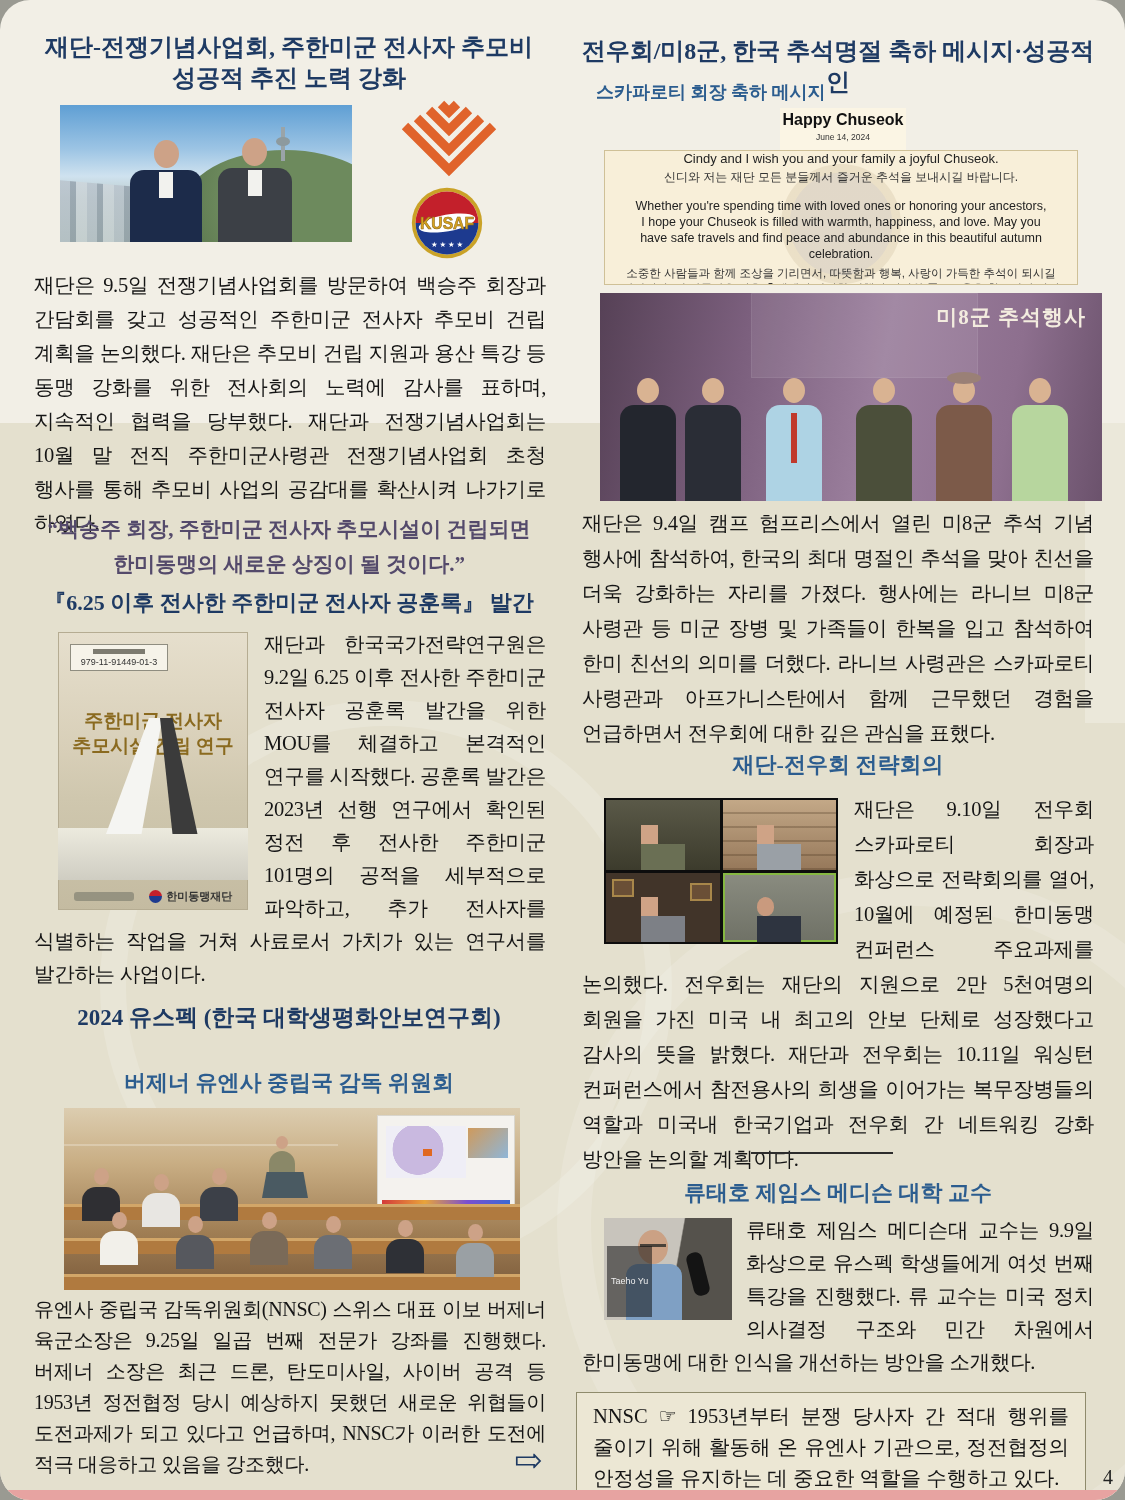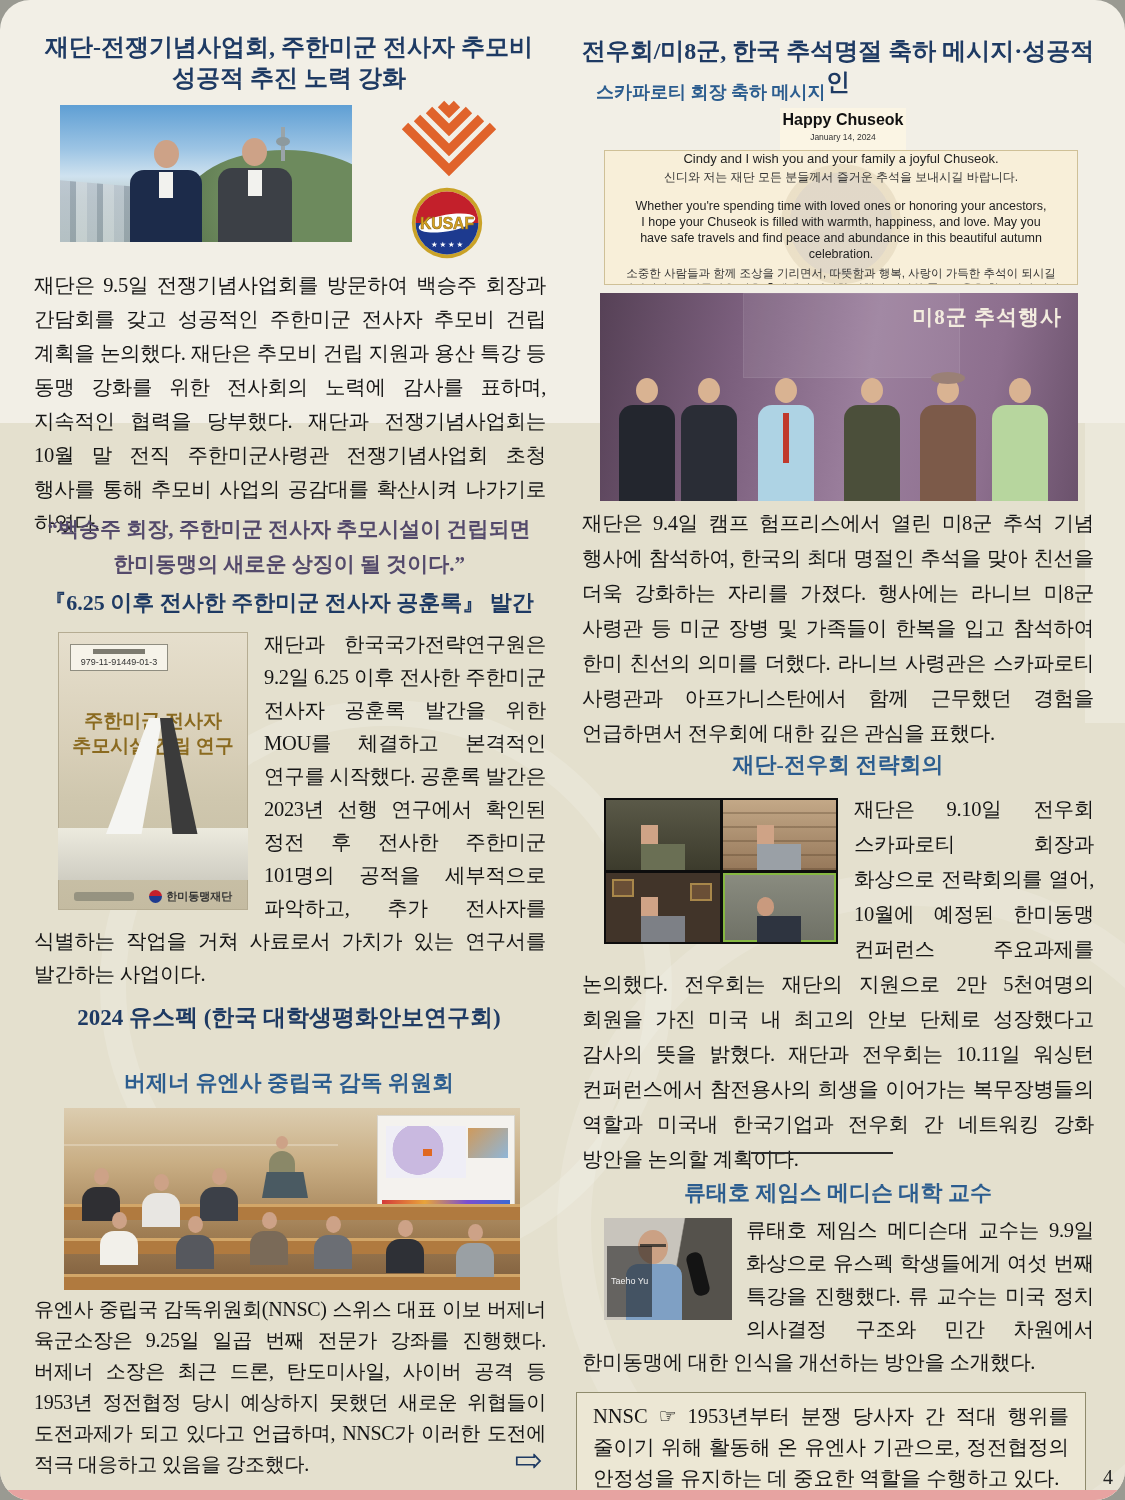--- a/index.html
+++ b/index.html
@@ -94,21 +94,21 @@
   .ct-date{font-family:"Liberation Sans",sans-serif;font-size:8.5px;color:#333;margin-top:3px;}
   .chuseok-card{left:604px;top:150px;width:472px;height:133px;background:#f8efd9;border:1px solid #cfc097;
      font-family:"Liberation Sans",sans-serif;text-align:center;overflow:hidden;}
   .cc-seal{position:absolute;left:50%;top:55%;transform:translate(-50%,-50%);width:120px;height:120px;border-radius:50%;
      background:radial-gradient(circle,rgba(60,50,80,.12) 0 60%,rgba(120,90,40,.10) 61% 100%);}
   .cc-en1{font-size:13px;color:#222;margin-top:0;position:relative;}
   .cc-kr1{font-size:12px;color:#333;margin-top:3px;position:relative;}
   .cc-en2{font-size:12.5px;color:#222;margin-top:12px;line-height:16px;padding:0 28px;position:relative;}
   .cc-kr2{font-size:11.5px;color:#333;margin-top:4px;line-height:15px;padding:0 14px;position:relative;}
   .photo-chuseok{left:600px;top:293px;width:478px;height:208px;position:absolute;overflow:hidden;
-     background:linear-gradient(100deg,#564156 0%,#7b5f7d 28%,#9b7f9d 55%,#8d6f8e 80%,#6b526c 100%),#7b5f7d;}
+     background:linear-gradient(100deg,#564156 0%,#7b5f7d 28%,#9b7f9d 55%,#8d6f8e 80%,#6b526c 100%),#7b5f7d;padding-left:24px;}
   .pc-panel{position:absolute;left:30%;top:0;width:45%;height:40%;background:rgba(255,255,255,.08);border:1px solid rgba(255,255,255,.07);}
   .pc-caption{position:absolute;top:10px;right:16px;color:#f3ecdf;font-size:21px;font-weight:bold;letter-spacing:1px;}
   .pc-fig .head{width:22px;height:25px;background:#d9b392;}
   .pc-fig .torso{width:56px;height:96px;}
   .pc1{left:4%;bottom:0;}  .pc1 .torso{background:#23262e;}
   .pc2{left:17%;bottom:0;} .pc2 .torso{background:#2a2d36;}
   .pc3{left:33%;bottom:0;} .pc3 .torso{background:#aed3e4;position:relative;}
   .pc3 .torso:after{content:"";position:absolute;left:46%;top:8px;width:6px;height:50px;background:#c0392b;}
   .pc4{left:51%;bottom:0;} .pc4 .torso{background:#4b4f3a;}
   .pc5{left:67%;bottom:0;} .pc5 .torso{background:#7c5a49;}
@@ -292,21 +292,21 @@
   </div>
 
   <div class="abs l-body3 body-text">유엔사 중립국 감독위원회(NNSC) 스위스 대표 이보 버제너 육군소장은 9.25일 일곱 번째 전문가 강좌를 진행했다. 버제너 소장은 최근 드론, 탄도미사일, 사이버 공격 등 1953년 정전협정 당시 예상하지 못했던 새로운 위협들이 도전과제가 되고 있다고 언급하며, NNSC가 이러한 도전에 적극 대응하고 있음을 강조했다.</div>
   <div class="abs arrow-next">⇨</div>
 
   <div class="abs r-title center hd1 navy">전우회/미8군, 한국 추석명절 축하 메시지·성공적인</div>
   <div class="abs r-sub1 blue">스카파로티 회장 축하 메시지</div>
 
   <div class="abs chuseok-tab">
     <div class="ct-title">Happy Chuseok</div>
-    <div class="ct-date">January 14, 2024</div>
+    <div class="ct-date">June 14, 2024</div>
   </div>
   <div class="abs chuseok-card">
     <div class="cc-seal"></div>
     <div class="cc-en1">Cindy and I wish you and your family a joyful Chuseok.</div>
     <div class="cc-kr1">신디와 저는 재단 모든 분들께서 즐거운 추석을 보내시길 바랍니다.</div>
     <div class="cc-en2">Whether you're spending time with loved ones or honoring your ancestors, I hope your Chuseok is filled with warmth, happiness, and love. May you have safe travels and find peace and abundance in this beautiful autumn celebration.</div>
     <div class="cc-kr2">소중한 사람들과 함께 조상을 기리면서, 따뜻함과 행복, 사랑이 가득한 추석이 되시길 바랍니다. 이 아름다운 가을 축제에서 안전한 여행과 평화와 풍요로움을 찾으시길 바랍니다.</div>
   </div>
 
   <div class="photo-chuseok">

